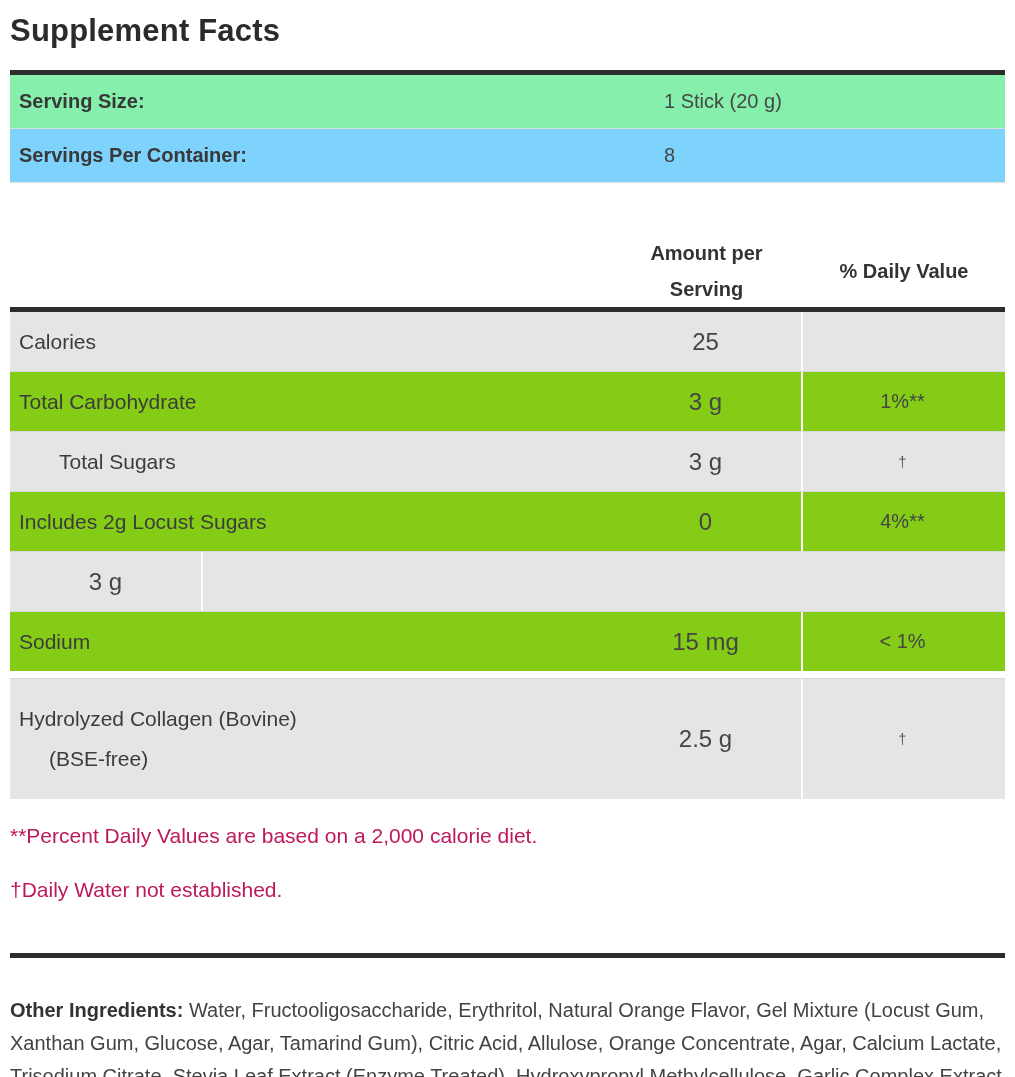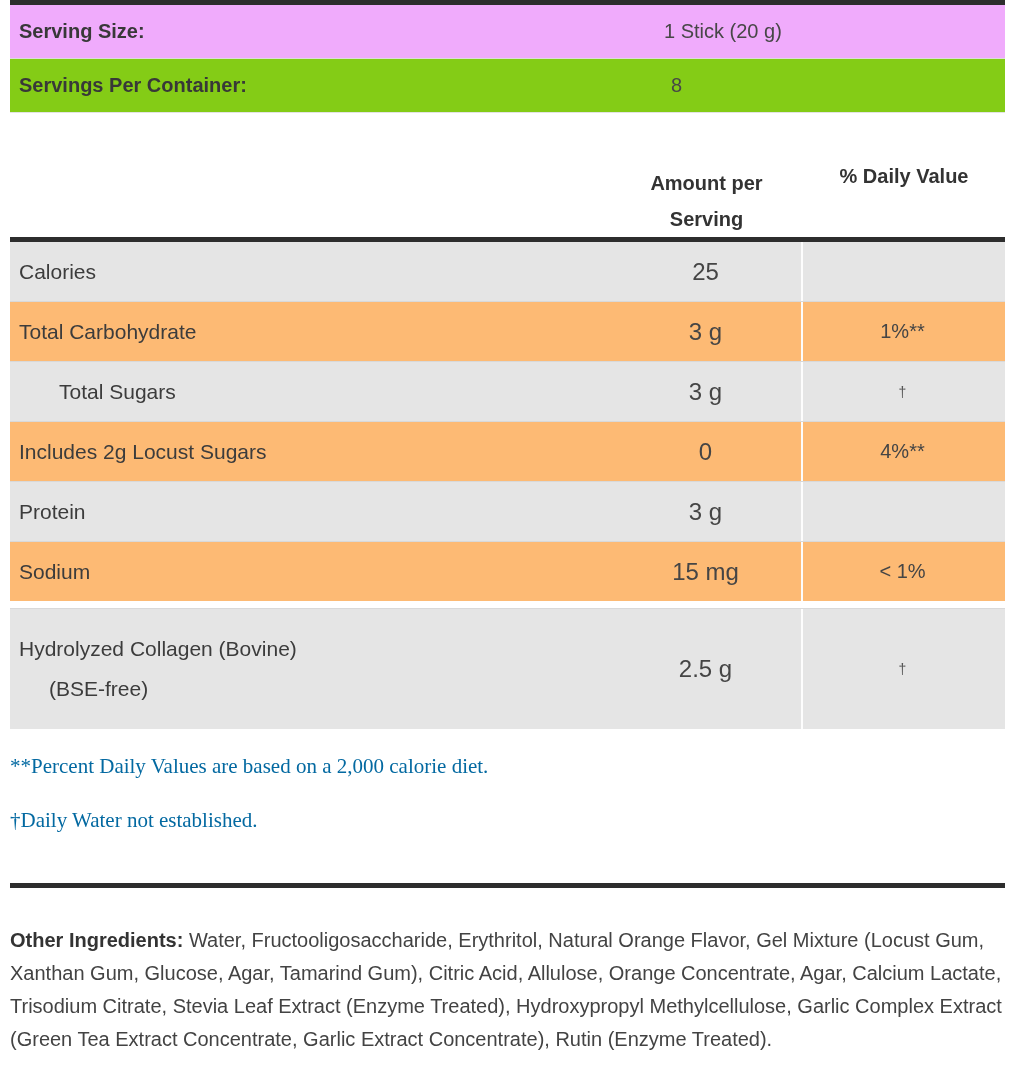--- a/index.html
+++ b/index.html
@@ -13,65 +13,66 @@
 
   
   .title{
     font-size:31px;font-weight:700;color:#2b2b2b;
     padding:13px 0 0 0;margin:0 0 21px 0;letter-spacing:.2px;
   }
 
   
   .serving-table{border-top:5px solid #2d2d2d;}
   .serving-row{display:flex;align-items:center;height:53px;font-size:20px;}
-  .serving-row.alt0{background:#f0abfc;}
-  .serving-row.alt1{background:#84cc16;border-top:1px solid #dcdcdc;gap:7px;}
+  .serving-row.alt0{background:#86efac;}
+  .serving-row.alt1{background:#7dd3fc;border-top:1px solid #dcdcdc;}
   .serving-table{border-bottom:1px solid #e3e3e3;}
   .serving-label{flex:0 0 645px;padding-left:9px;font-weight:700;color:#383838;}
   .serving-value{flex:1;color:#474747;}
 
   
-  .col-headers{display:flex;margin-top:52px;align-items:flex-start;}
+  .col-headers{display:flex;margin-top:52px;align-items:center;}
   .hdr-spacer{flex:0 0 600px;}
   .hdr-amount{flex:0 0 193px;display:flex;justify-content:center;}
   .hdr-amount-inner{width:140px;text-align:center;font-weight:700;font-size:20px;line-height:36px;color:#333;}
   .hdr-dv{flex:0 0 202px;text-align:center;font-weight:700;font-size:20px;color:#333;}
 
   
   .facts-table{border-top:5px solid #2d2d2d;}
   .row{display:flex;align-items:stretch;}
   .row.alt0{background:#e5e5e5;}
-  .row.alt1{background:#fdba74;}
+  .row.alt1{background:#84cc16;}
   .row + .row{border-top:1px solid #d9d9d9;}
   .row{min-height:59px;}
   .row.tall{min-height:102px;margin-top:7px;}
   .cell{display:flex;align-items:center;}
   .cell-label{flex:0 0 600px;padding-left:9px;font-size:21px;color:#3c3c3c;box-sizing:border-box;}
   .cell-label.indent{padding-left:49px;}
   .cell-label-multi{display:block;padding-top:20px;padding-bottom:20px;line-height:40px;}
   .cell-label-multi .line2{padding-left:30px;}
   .cell-amount{flex:0 0 191px;justify-content:center;font-size:24px;color:#454545;}
   .cell-dv{flex:0 0 201px;justify-content:center;font-size:20px;color:#454545;border-left:2px solid #fdfdfd;box-sizing:border-box;}
   .cell-dv.dagger{font-size:14px;color:#555;}
 
   
   .footnotes{padding:20px 0 14px 0;}
-  .footnote{margin:0 0 8px 0;padding:0;font-size:21px;color:#0369a1;line-height:34px;font-family:Liberation Serif, serif;}
+  .footnote{margin:0 0 8px 0;padding:0;font-size:21px;color:#be185d;line-height:34px;}
   .footnote + .footnote{margin-top:20px;}
 
   
   .bottom-divider{border:none;border-top:5px solid #2d2d2d;margin:24px 0 0 0;}
   .ingredients{margin:36px 0 0 0;font-size:20px;line-height:33px;color:#434343;}
   .ingredients b{color:#333;}
 </style>
 </head>
 <body>
 
 <div class="panel">
 
+  <h1 class="title">Supplement Facts</h1>
 
   <div class="serving-table">
     <div class="serving-row alt0">
       <div class="serving-label">Serving Size:</div>
       <div class="serving-value">1 Stick (20 g)</div>
     </div>
     <div class="serving-row alt1">
       <div class="serving-label">Servings Per Container:</div>
       <div class="serving-value">8</div>
     </div>
@@ -105,21 +106,20 @@
       <div class="cell cell-dv dagger">†</div>
     </div>
 
     <div class="row alt1">
       <div class="cell cell-label">Includes 2g Locust Sugars</div>
       <div class="cell cell-amount">0</div>
       <div class="cell cell-dv">4%**</div>
     </div>
 
     <div class="row alt0">
-      <div class="cell cell-label">Protein</div>
       <div class="cell cell-amount">3 g</div>
       <div class="cell cell-dv"></div>
     </div>
 
     <div class="row alt1">
       <div class="cell cell-label">Sodium</div>
       <div class="cell cell-amount">15 mg</div>
       <div class="cell cell-dv">&lt; 1%</div>
     </div>
 

